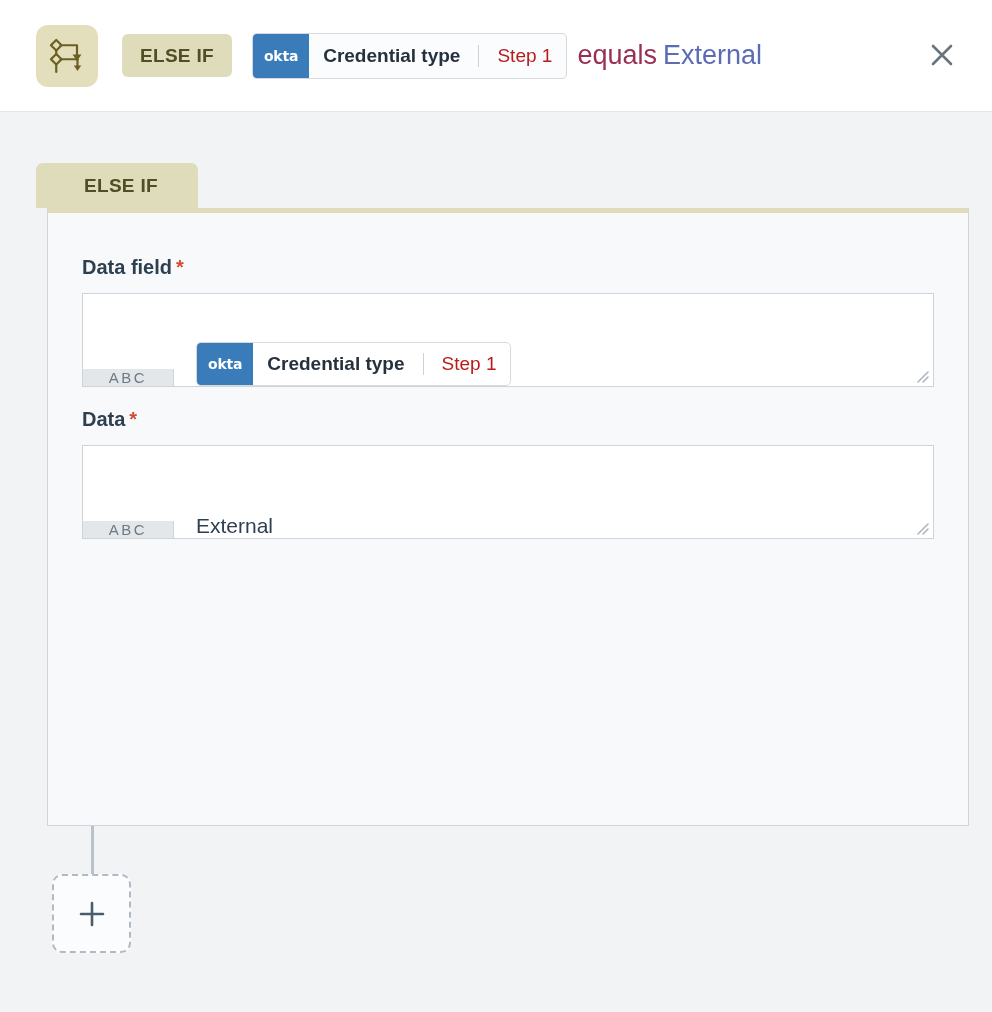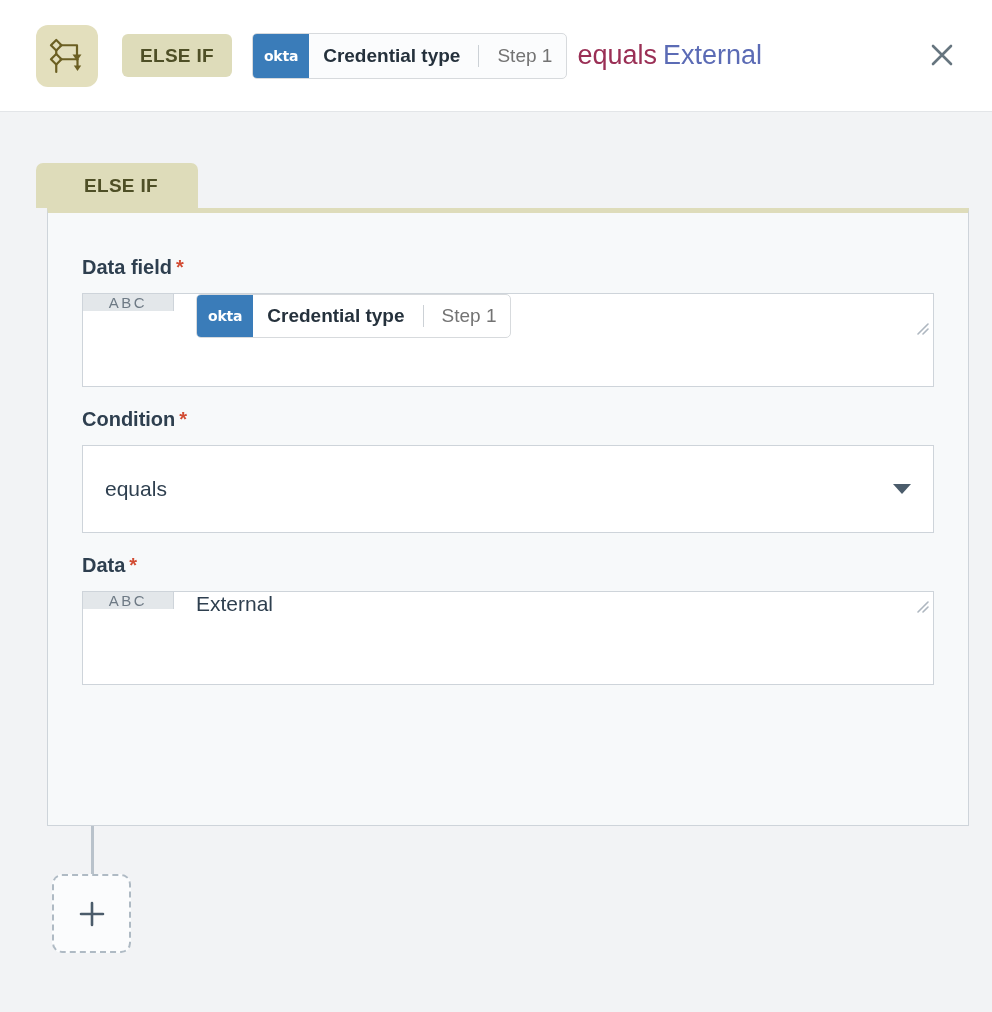--- a/index.html
+++ b/index.html
@@ -87,21 +87,21 @@
     font-weight: bold;
     color: #25313c;
   }
   .token-sep {
     width: 1px;
     height: 22px;
     background: #ccd1d6;
   }
   .token-step {
     font-size: 19px;
-    color: #737373;
+    color: #b91c1c;
   }
 
   .expr {
     margin-left: 10px;
     font-size: 27px;
     white-space: nowrap;
     flex: 0 0 auto;
   }
   .expr-op { color: #9a2f55; }
   .expr-val { color: #5b6bb5; margin-left: 6px; }
@@ -162,21 +162,21 @@
     line-height: 1;
   }
   .req {
     color: #d24c33;
     font-size: 20px;
     margin-left: 4px;
   }
 
   .input-row {
     display: flex;
-    align-items: flex-start;
+    align-items: flex-end;
     border: 1px solid #ced4da;
     background: #ffffff;
     box-sizing: border-box;
     position: relative;
   }
   .abc-prefix {
     width: 90px;
     flex: 0 0 90px;
     background: #e3e7ea;
     border-right: 1px solid #ced4da;
@@ -343,29 +343,20 @@
           </span>
           <span class="resize-handle">
             <svg width="16" height="16" viewBox="0 0 16 16" aria-hidden="true">
               <path d="M15 5 L5 15 M15 10 L10 15" stroke="#aeb7c0" stroke-width="1.6" stroke-linecap="round"></path>
             </svg>
           </span>
         </div>
       </div>
     </div>
 
-    <div class="field-block">
-      <div class="field-label">
-        <span>Condition</span><span class="req">*</span>
-      </div>
-      <div class="select-box">
-        <span class="select-value">equals</span>
-        <span class="select-arrow"></span>
-      </div>
-    </div>
 
     <div class="field-block">
       <div class="field-label">
         <span>Data</span><span class="req">*</span>
       </div>
       <div class="input-row" style="height:94px;">
         <div class="abc-prefix">ABC</div>
         <div class="input-area">
           <span class="input-text">External</span>
           <span class="resize-handle">

